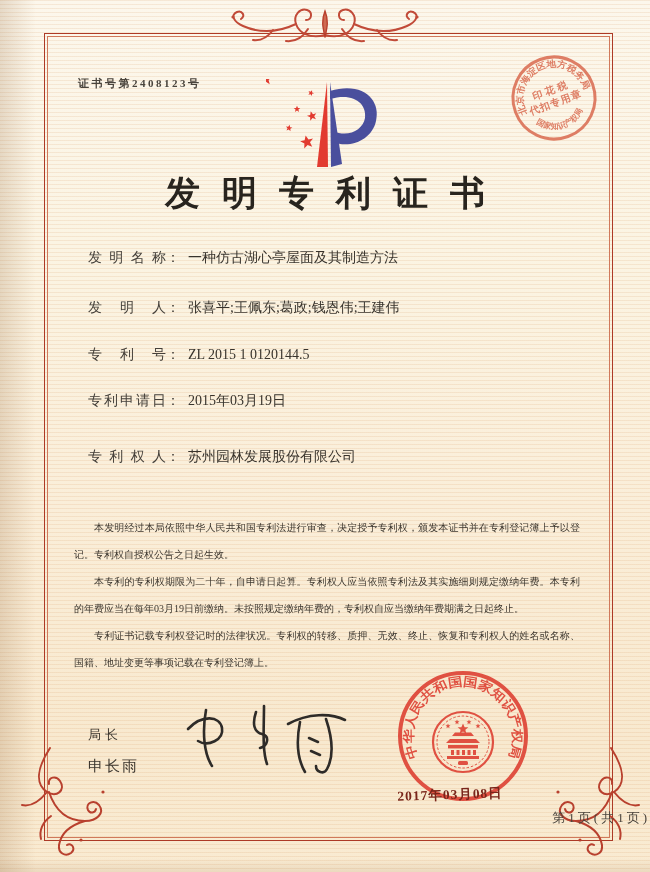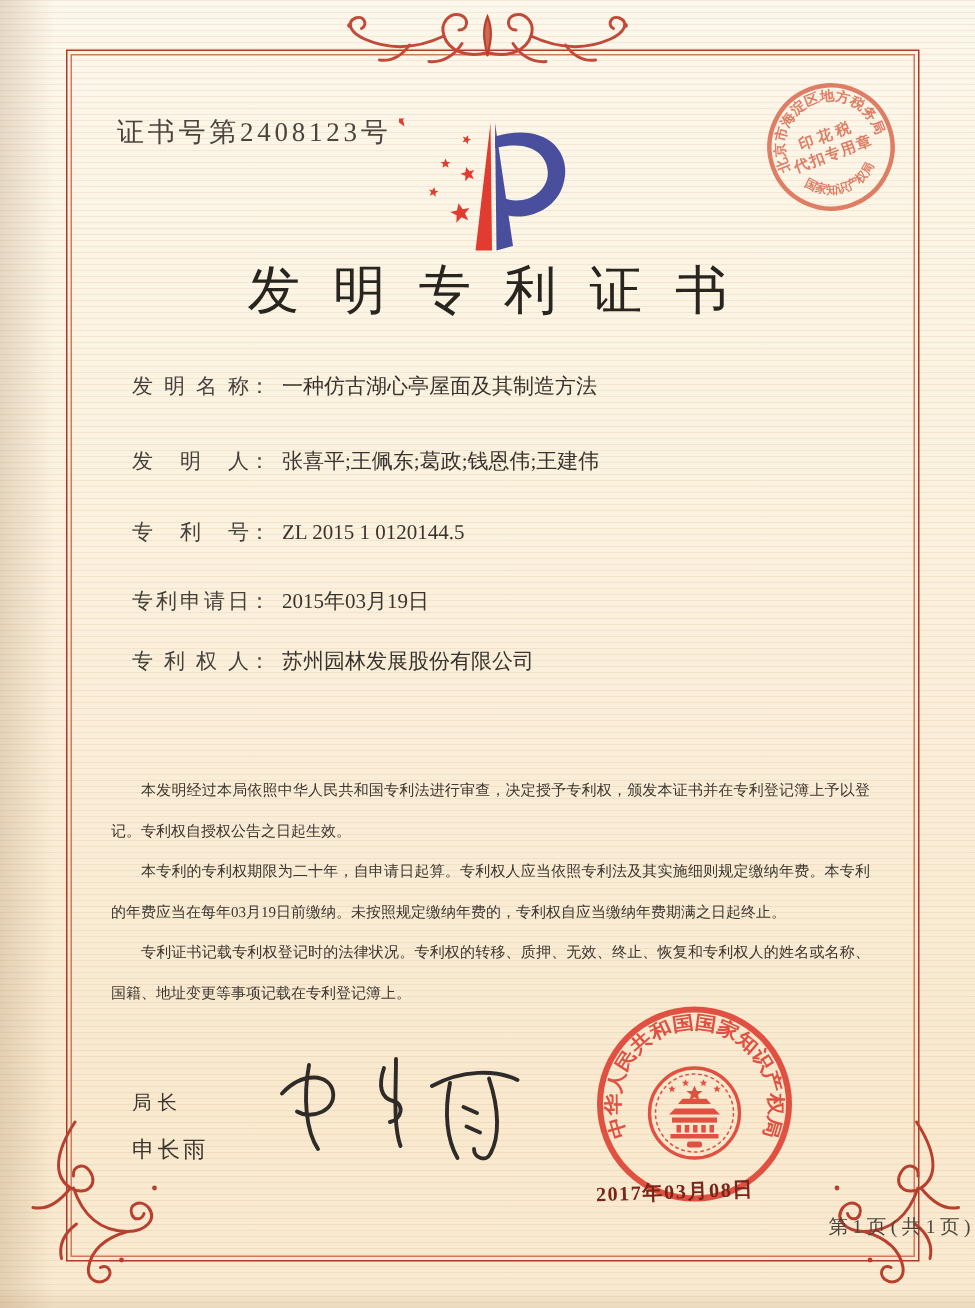--- a/index.html
+++ b/index.html
@@ -16,28 +16,28 @@
     position:absolute;inset:0;pointer-events:none;
     background:repeating-linear-gradient(180deg,rgba(214,150,94,0.16) 0px,rgba(214,150,94,0.16) 1px,rgba(255,255,255,0) 1px,rgba(255,255,255,0) 4px);
   }
   .edge-left{position:absolute;left:0;top:0;bottom:0;width:36px;
     background:linear-gradient(90deg,rgba(150,110,70,0.22),rgba(150,110,70,0));}
   .edge-bottom{position:absolute;left:0;right:0;bottom:0;height:14px;
     background:linear-gradient(0deg,rgba(150,110,70,0.14),rgba(150,110,70,0));}
   .frame{position:absolute;left:44px;top:33px;width:567px;height:806px;border:1px solid #ad3a26;}
   .frame-inner{position:absolute;inset:2px;border:1px solid #d0795b;}
   .ornament{position:absolute;}
-  .cert-no{position:absolute;left:78px;top:76px;font-size:18px;letter-spacing:2.5px;color:#4a443c;white-space:nowrap;}
+  .cert-no{position:absolute;left:78px;top:76px;font-size:11px;letter-spacing:2.5px;color:#4a443c;white-space:nowrap;font-weight:bold;}
   .logo{position:absolute;left:266px;top:79px;width:118px;height:94px;}
   .title{position:absolute;left:0;right:0;top:170px;text-align:center;
-    font-size:35px;font-weight:normal;letter-spacing:22px;padding-left:22px;color:#28241e;}
+    font-size:35px;font-weight:bold;letter-spacing:22px;padding-left:22px;color:#28241e;}
   .frow{position:absolute;left:88px;font-size:14px;color:#45403a;white-space:nowrap;}
   .flabel{display:inline-block;width:78px;text-align:justify;text-align-last:justify;}
   .fvalue{margin-left:8px;color:#38332c;}
-  .r0{top:249px}.r1{top:299px}.r2{top:346px}.r3{top:392px}.r4{top:432px}.r5{top:487px}
+  .r0{top:249px}.r1{top:299px}.r2{top:346px}.r3{top:392px}.r4{top:448px}.r5{top:487px}
   .body-text{position:absolute;left:74px;top:514px;width:506px;font-size:10px;line-height:27px;
     text-align:justify;color:#3c362e;}
   .body-text p{margin:0;text-indent:2em;}
   .sig-title{position:absolute;left:88px;top:726px;font-size:13px;color:#3c362e;letter-spacing:4px;}
   .sig-name{position:absolute;left:88px;top:757px;font-size:15px;color:#3c362e;letter-spacing:2px;font-family:Liberation Serif, serif;}
   .signature{position:absolute;left:168px;top:698px;width:195px;height:88px;}
   .seal{position:absolute;left:393px;top:666px;width:140px;height:140px;opacity:.92;}
   .seal-date{position:absolute;left:384px;top:786px;width:132px;text-align:center;
     font-size:13.5px;font-weight:bold;color:#79251a;letter-spacing:1px;transform:rotate(-2deg);}
   .tax-stamp{position:absolute;left:506px;top:50px;width:96px;height:96px;transform:rotate(-20deg);opacity:.85;}

